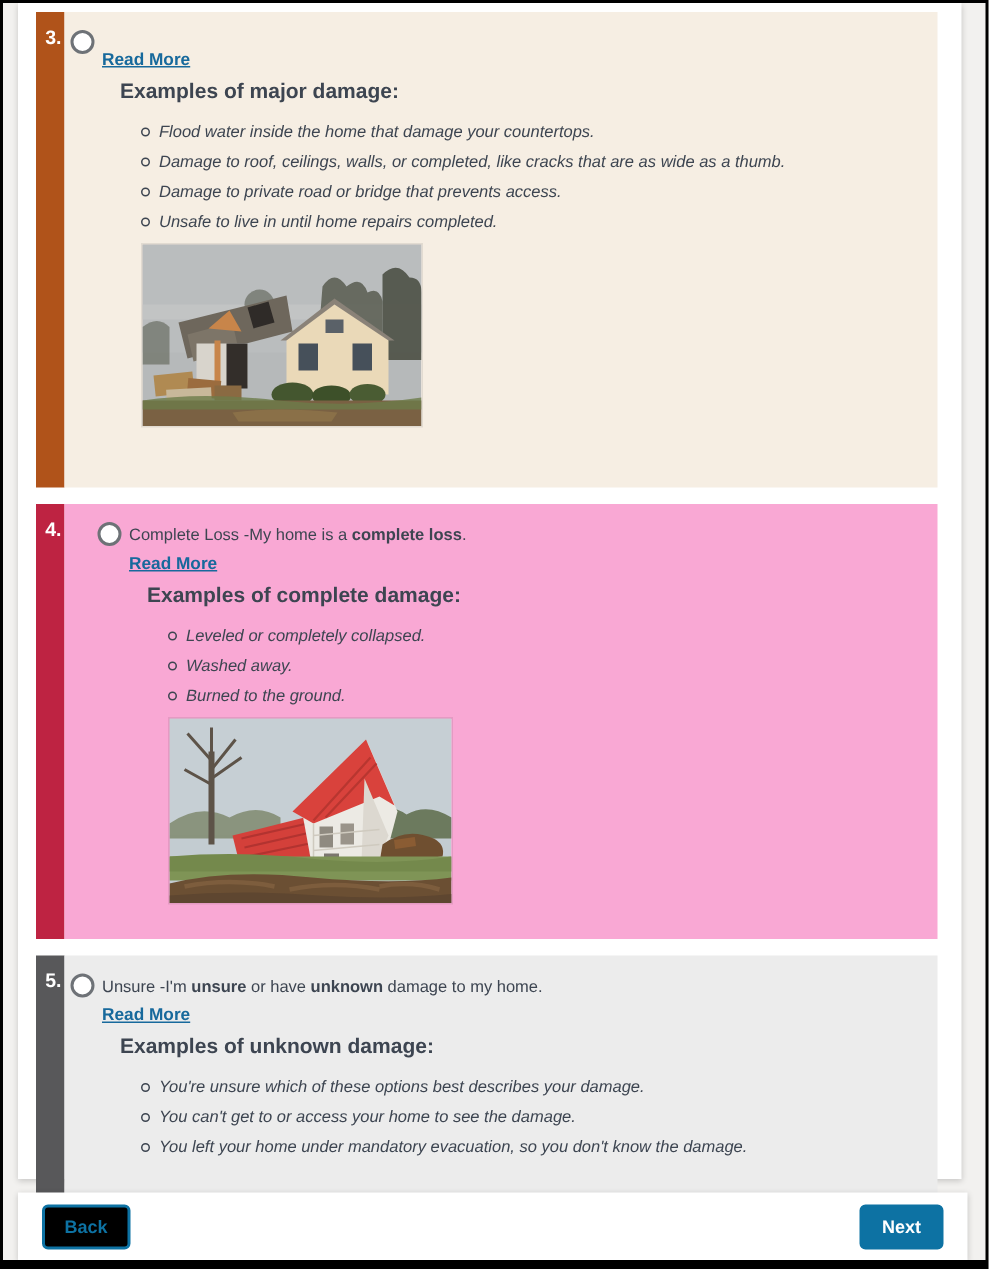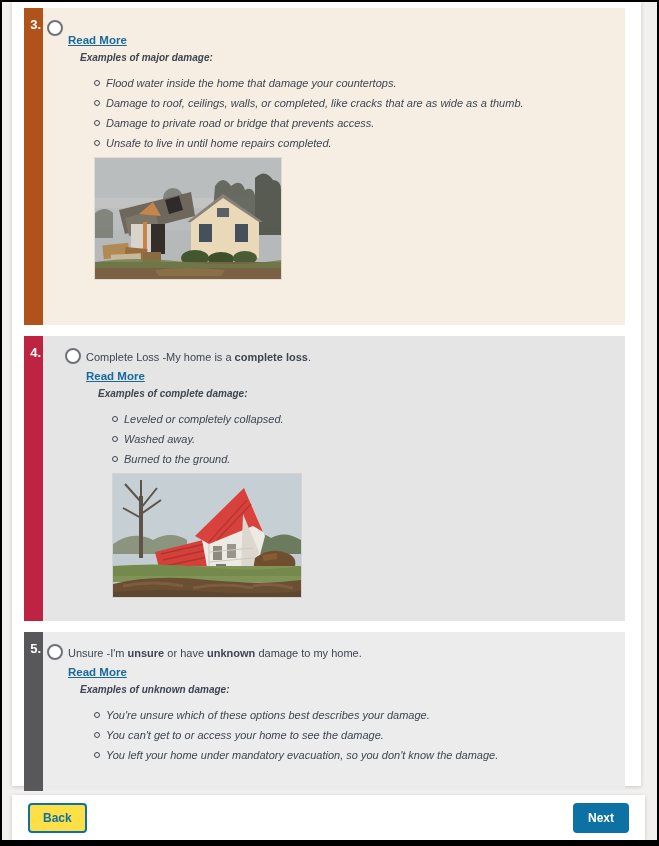--- a/index.html
+++ b/index.html
@@ -15,21 +15,21 @@
     position: absolute; left: 10px; top: 0; width: 629px; height: 784px;
     background: #fff; box-shadow: 0 1px 4px rgba(0,0,0,.18);
     padding: 6px 16px 0 12px;
   }
   .opt { display: flex; margin-bottom: 11px; }
   .opt3 { min-height: 317px; }
   .opt3 .stripe { background: #b0531a; }
   .opt3 .body   { background: #f6eee3; }
   .opt4 { min-height: 271px; }
   .opt4 .stripe { background: #be2342; }
-  .opt4 .body   { background: #e5e5e5; padding-left: 43px; }
+  .opt4 .body   { background: #f9a8d4; padding-left: 43px; }
   .opt5 { min-height: 137px; }
   .opt5 .stripe { background: #58585a; }
   .opt5 .body   { background: #ececec; }
   .stripe {
     flex: 0 0 19px; color: #fff; font-weight: bold; font-size: 13px;
     text-align: right; padding: 9px 2px 0 0;
   }
   .body { flex: 1; padding: 13px 14px 24px 25px; }
   .label-row { position: relative; padding-left: 0; line-height: 16px;
     font-size: 11px; color: #3d4551; }
@@ -38,43 +38,43 @@
     border: 2px solid #6e7277; border-radius: 50%; background: #fff;
     display: inline-block; cursor: pointer;
   }
   .b { font-weight: bold; }
   .readmore {
     display: inline-block; margin-top: 5px; font-size: 11.5px; font-weight: bold;
     color: #17699c; text-decoration: underline; cursor: pointer;
   }
   .readmore.gap-lg { margin-top: 13px; }
   .examples {
-    margin: 4px 0 0 12px; font-size: 10px; font-weight: bold;
-    font-style: italic; color: #3d4551;
+    margin: 4px 0 0 12px; font-size: 14px; font-weight: bold;
+    color: #3d4551;
   }
   ul.bullets { margin-top: 12px; list-style: none; }
   ul.bullets li {
     position: relative; padding-left: 38px; max-width: 470px;
     font-size: 11px; font-style: italic; color: #3d4551;
     line-height: 16px; margin-bottom: 4px;
   }
   ul.bullets li::before {
     content: ""; position: absolute; left: 26px; top: 5px;
     width: 4px; height: 4px; border: 1.5px solid #3d4551; border-radius: 50%;
   }
   .photo { display: block; margin: 7px 0 0 27px; box-shadow: 0 0 0 1px rgba(0,0,0,.08); }
   .footer {
     position: absolute; left: 10px; top: 793px; width: 633px; height: 45px;
     background: #fff; box-shadow: 0 1px 4px rgba(0,0,0,.18);
     display: flex; align-items: center; justify-content: space-between;
     padding: 0 16px;
   }
   .btn { font-family: "Liberation Sans", sans-serif; font-size: 12px;
     font-weight: bold; border-radius: 4px; padding: 6px 13px; cursor: pointer; }
-  .btn-back { background: #fde047; color: #0d72a3; border: 2px solid #0d72a3; }
+  .btn-back { background: #000000; color: #0d72a3; border: 2px solid #0d72a3; }
   .btn-next { background: #0d72a3; color: #fff; border: 2px solid #0d72a3; margin-left: 16px; }
 </style>
 </head>
 <body>
 
 <div class="page">
   <div class="card">
 
     <div class="opt opt3">
       <div class="stripe">

